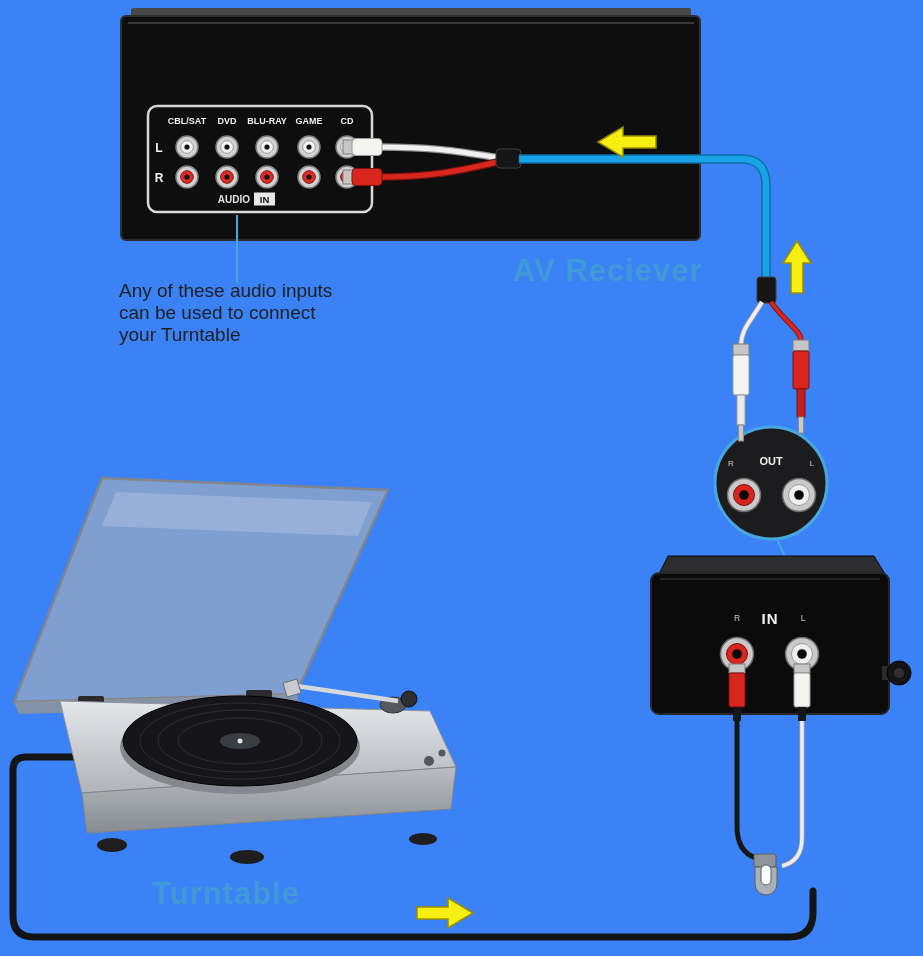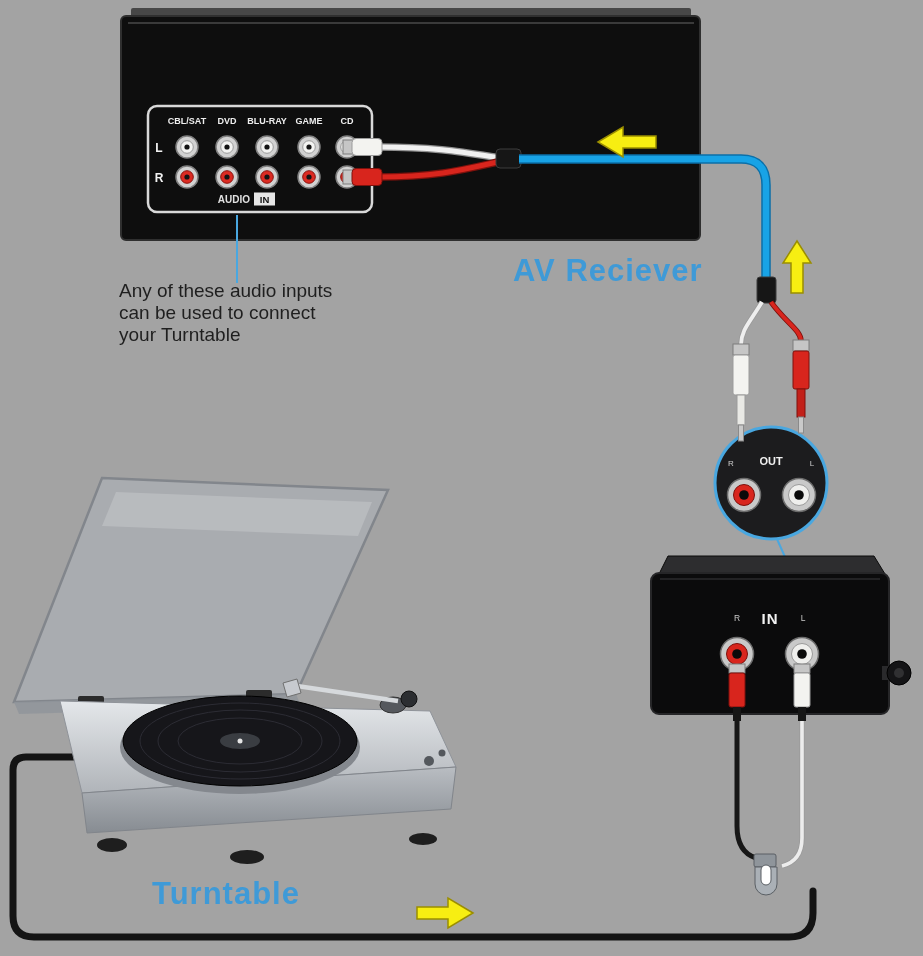--- a/index.html
+++ b/index.html
@@ -1,19 +1,19 @@
 <!DOCTYPE html>
 <html><head>
 <meta charset="utf-8">
 <style>
   html,body{margin:0;padding:0;background:#ffffff;}
   .canvas{
     position:relative;
     width:923px;height:956px;
-    background:#a3a3a3;
+    background:#3b82f6;
     overflow:hidden;
     font-family:"Liberation Sans",sans-serif;
   }
   svg{position:absolute;left:0;top:0;}
   svg text{font-family:"Liberation Sans",sans-serif;}
   .heading{font-weight:bold;letter-spacing:1px;}
 </style>
 </head>
 <body>
 

